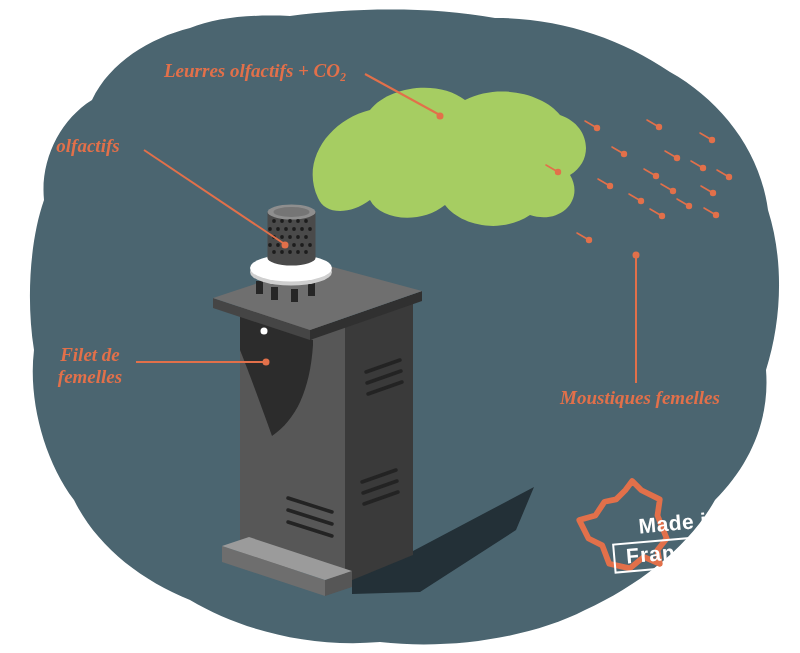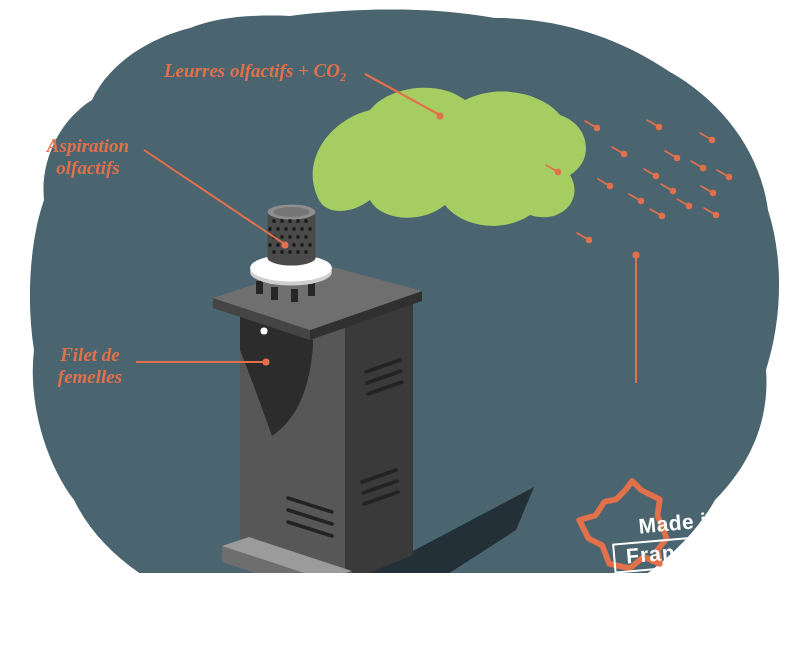--- a/index.html
+++ b/index.html
@@ -1,17 +1,17 @@
 <!DOCTYPE html>
 <html style="--c-background_blob: #4b6570; --c-accent_orange: #e2704a; --c-cloud_green: #a6cd62; --c-trap_front: #575757; --c-trap_side: #3a3a3a; --c-trap_plate: #6f6f6f; --c-net_flap: #2c2c2c; --c-shadow: #233037; --c-white: #ffffff;"><head>
 <meta charset="utf-8">
 <style>
   html,body { margin:0; padding:0; background:#fff; }
   .canvas {
-    position:relative; width:800px; height:573px; background:#fff;
+    position:relative; width:800px; height:653px; background:#fff;
     overflow:hidden; font-family:"Liberation Sans", sans-serif;
   }
   .scene { position:absolute; left:0; top:0; }
 
   .plabel {
     position:absolute;
     color:var(--c-accent_orange,#e2704a);
     font-family:"Liberation Serif", serif;
     font-style:italic; font-weight:600;
     font-size:19px; line-height:1.18; text-align:center;
@@ -229,30 +229,30 @@
     </g>
 
     <g transform="translate(577,481) scale(1.15)">
       <path d="M 48,0 L 56,8 L 72,16 L 70,30 L 78,50 L 70,60 L 72,72 L 58,66 L 46,76 L 28,72 L 22,56 L 10,50 L 2,34 L 16,30 L 24,18 L 34,16 L 42,8 Z" fill="none" style="stroke:var(--c-accent_orange,#e2704a)" stroke-width="5" stroke-linejoin="round" stroke-linecap="round"></path>
     </g>
   </svg>
 
   <div class="plabel lures" style="left:164px; top:60px;">Leurres olfactifs + CO₂</div>
 
   <div class="plabel" style="left:36px; top:135px; width:104px;">
-    <div>Aspiration</div>
     <div>olfactifs</div>
   </div>
 
   <div class="plabel" style="left:48px; top:344px; width:84px;">
     <div>Filet de</div>
     <div>femelles</div>
   </div>
 
   <div class="plabel" style="left:538px; top:387px; width:204px;">
+    <div>Moustiques femelles</div>
   </div>
 
   <div class="badge">
     <div class="made-in">Made in</div>
     <div class="france-box">France</div>
   </div>
 
 </div>
 
 </body></html>

